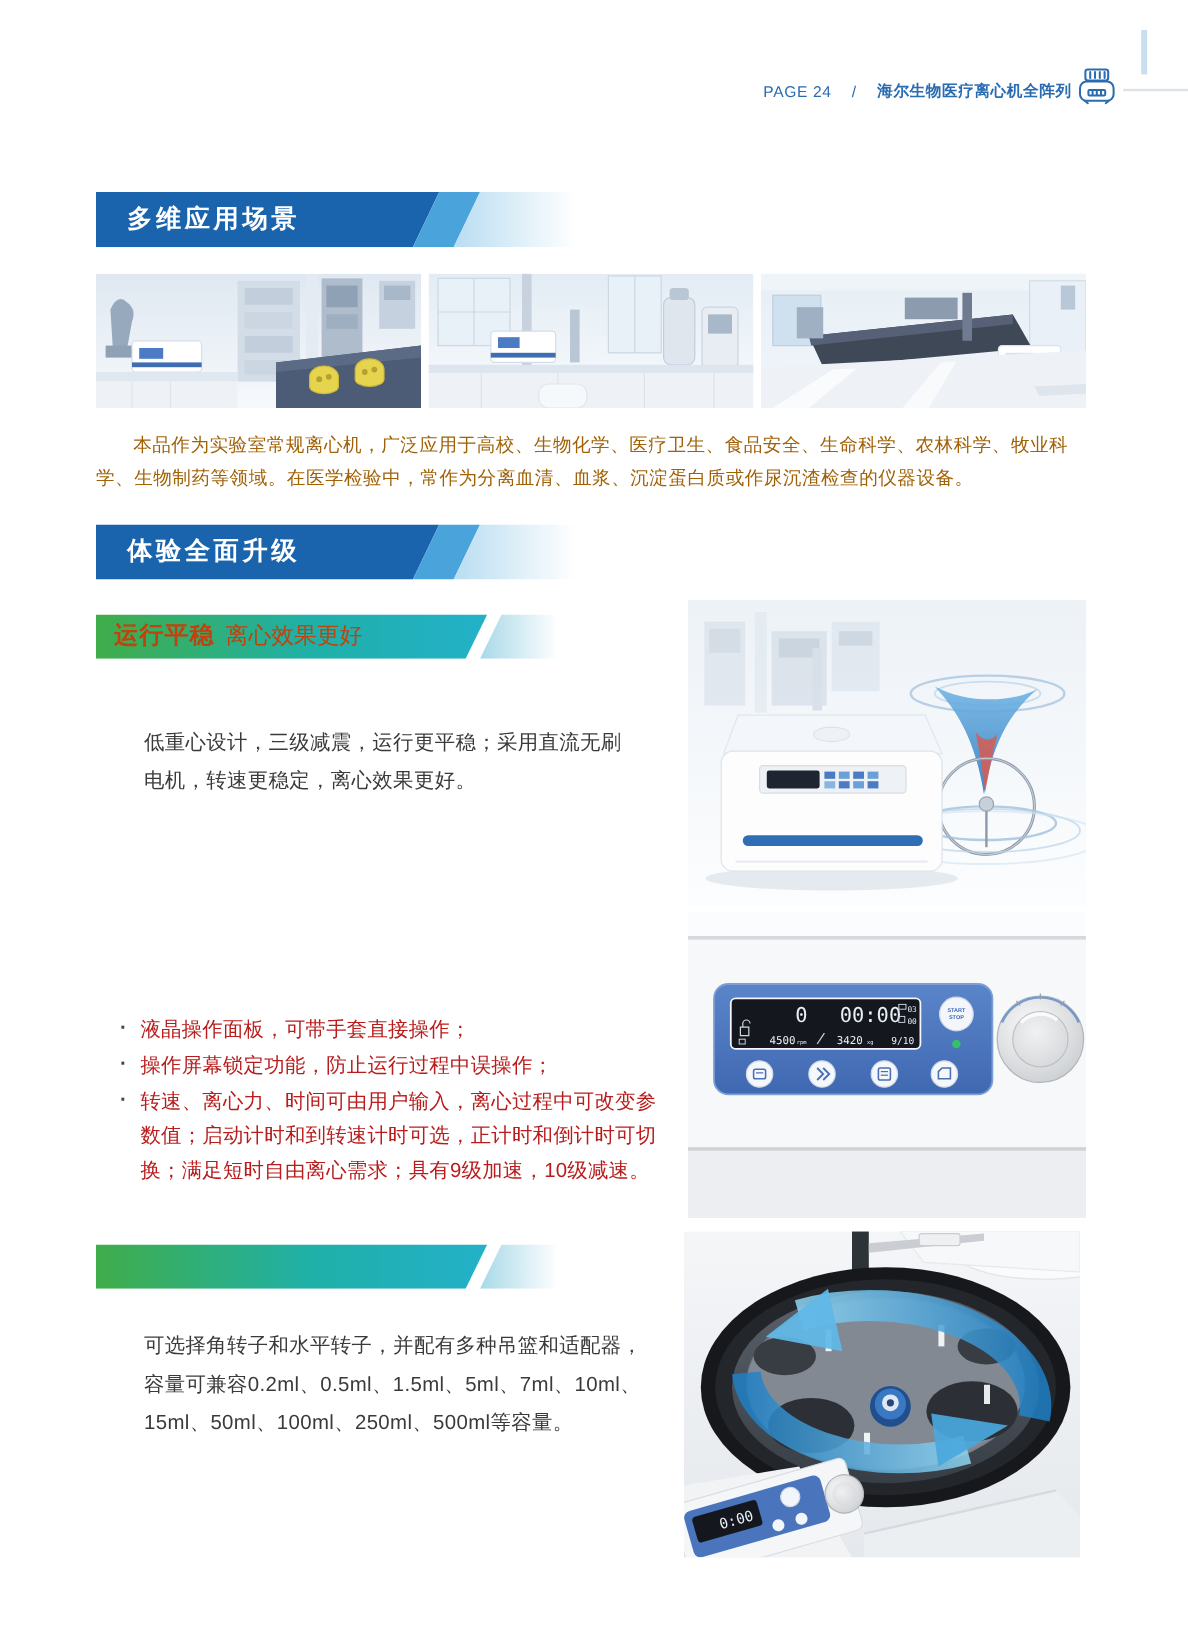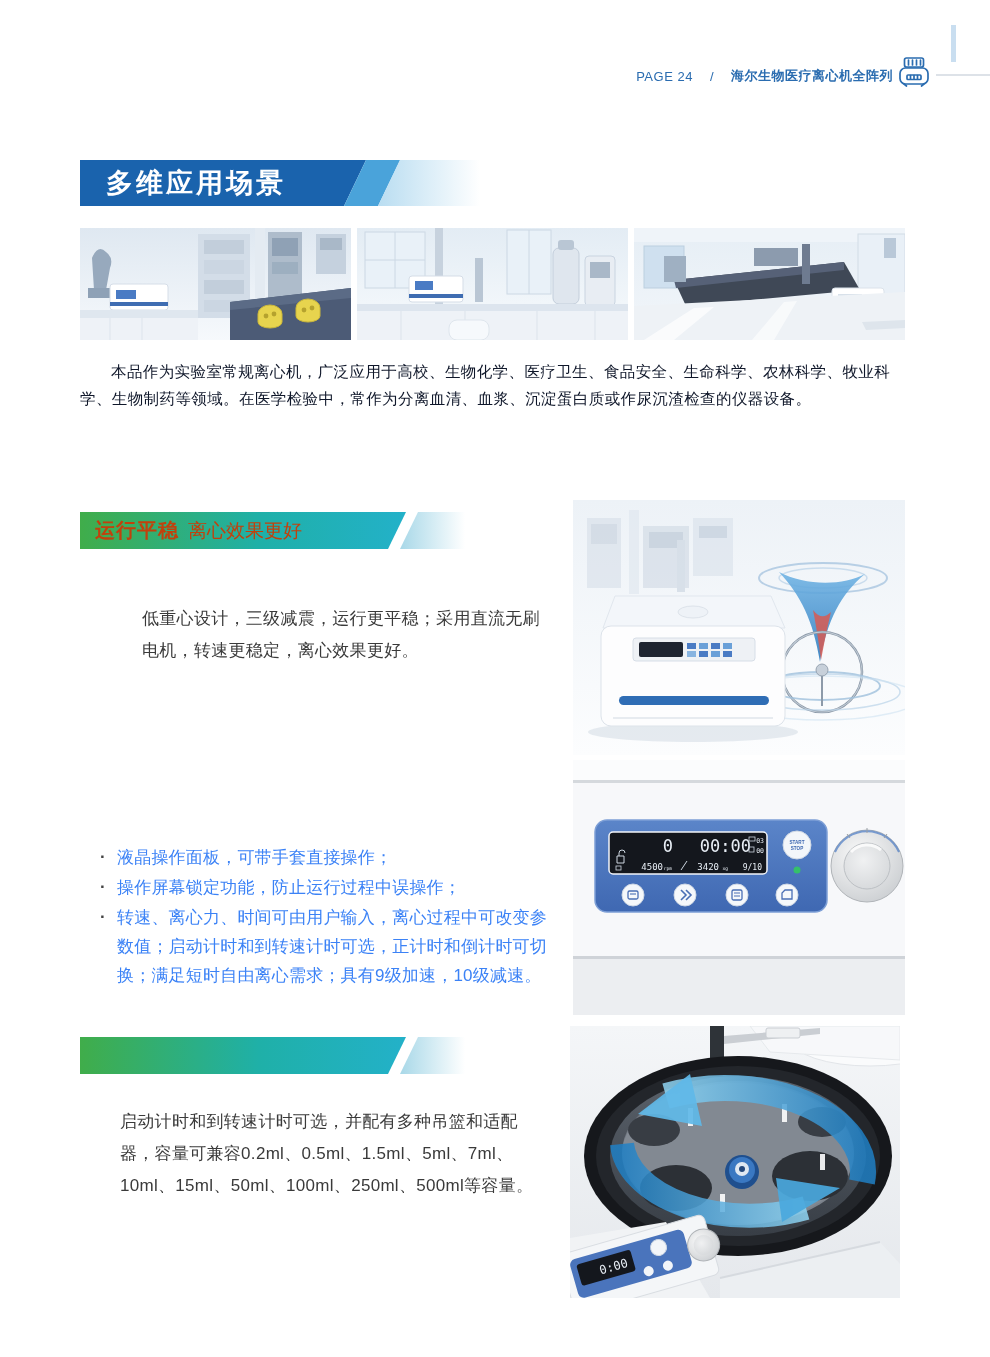--- a/index.html
+++ b/index.html
@@ -14,39 +14,39 @@
   .hdr-text .sep { color:#2a6cb0; }
   .hdr-text .ttl { font-weight:bold; }
   .hdr-icon { position:absolute; top:56px; left:897px; width:34px; height:32px; }
   .hdr-line { position:absolute; top:74px; left:936px; width:54px; height:2px; background:#dde2e8; }
   .hdr-tick { position:absolute; top:25px; left:951px; width:5px; height:37px; background:#c9def0; }
 
   
   .banner-blue { position:absolute; left:80px; width:400px; height:46px; }
   .banner-blue svg { position:absolute; inset:0; }
   .banner-blue .txt { position:absolute; left:26px; top:0; line-height:46px; color:#fff;
-                      font-size:27px; font-weight:bold; letter-spacing:3px; white-space:nowrap; }
+                      font-size:21px; font-weight:bold; letter-spacing:3px; white-space:nowrap; }
   .banner-green { position:absolute; left:80px; width:385px; height:37px; }
   .banner-green svg { position:absolute; inset:0; }
   .banner-green .txt { position:absolute; left:15px; top:0; line-height:37px; color:#c2410c;
                        font-size:19px; white-space:nowrap; }
   .banner-green .txt b { font-size:20px; font-weight:bold; margin-right:9px; letter-spacing:1px; }
 
   
   .photo { position:absolute; top:228px; width:271px; height:112px; overflow:hidden; }
   .photo svg { display:block; width:100%; height:100%; }
 
   
   .intro { position:absolute; left:80px; top:358px; width:833px; font-size:15.5px; line-height:27px;
-           color:#0f172a; text-indent:2em; letter-spacing:0.4px; }
+           color:#a16207; text-indent:2em; letter-spacing:0.4px; }
   .feat-body { position:absolute; color:#3a3a3a; font-size:17px; line-height:32px; letter-spacing:0.3px; }
-  .feat-body.a { left:120px; top:603px; width:412px;margin-left:22px; }
+  .feat-body.a { left:120px; top:603px; width:412px; }
   .feat-body.c { left:120px; top:1106px; width:432px; }
   .feat-bullets { position:absolute; left:98px; top:843px; width:452px; list-style:none;
-                  color:#3b82f6; font-size:17px; line-height:29px; letter-spacing:0.2px; }
+                  color:#b91c1c; font-size:17px; line-height:29px; letter-spacing:0.2px; }
   .feat-bullets li { position:relative; padding-left:19px; margin-bottom:1px; }
   .feat-bullets li::before { content:"·"; position:absolute; left:2px; top:-1px; color:#444; font-weight:bold; }
 
   
   .fimg { position:absolute; overflow:hidden; }
   .fimg svg { display:block; width:100%; height:100%; }
   .fimg.a { left:573px; top:500px; width:332px; height:255px; }
   .fimg.b { left:573px; top:760px; width:332px; height:255px; }
   .fimg.c { left:570px; top:1026px; width:330px; height:272px; }
 
@@ -192,20 +192,34 @@
       <rect x="204" y="66" width="24" height="8" fill="#d8e1ea"></rect>
       <polygon points="0,78 271,64 271,112 0,112" fill="#eef2f6"></polygon>
       <polygon points="60,80 80,79 40,112 10,112" fill="#ffffff" opacity="0.7"></polygon>
       <polygon points="150,74 163,73 140,112 118,112" fill="#ffffff" opacity="0.6"></polygon>
       <polygon points="228,94 271,92 271,100 232,102" fill="#dee5ec"></polygon>
     </svg>
   </div>
 
   <div class="intro">本品作为实验室常规离心机，广泛应用于高校、生物化学、医疗卫生、食品安全、生命科学、农林科学、牧业科学、生物制药等领域。在医学检验中，常作为分离血清、血浆、沉淀蛋白质或作尿沉渣检查的仪器设备。</div>
 
+  <div class="banner-blue" style="top:437px">
+    <svg viewBox="0 0 400 46">
+      <defs>
+        <linearGradient id="bb2" x1="0" y1="0" x2="1" y2="0">
+          <stop offset="0" stop-color="#b9ddf1"></stop>
+            <stop offset="1" stop-color="#b9ddf1" stop-opacity="0"></stop>
+        </linearGradient>
+      </defs>
+      <polygon points="0,0 286,0 264,46 0,46" fill="#1a63ad"></polygon>
+      <polygon points="286,0 320,0 298,46 264,46" fill="#4aa3da"></polygon>
+      <polygon points="320,0 400,0 400,46 298,46" fill="url(#bb2)"></polygon>
+    </svg>
+    <div class="txt">体验全面升级</div>
+  </div>
 
   <div class="banner-green" style="top:512px">
     <svg viewBox="0 0 385 37">
       <defs>
         <linearGradient id="bg1" x1="0" y1="0" x2="1" y2="0">
           <stop offset="0" stop-color="#40ad4a"></stop>
             <stop offset="0.55" stop-color="#1fb0a8"></stop>
             <stop offset="1" stop-color="#23b1c9"></stop>
         </linearGradient>
         <linearGradient id="bt1" x1="0" y1="0" x2="1" y2="0">
@@ -344,21 +358,21 @@
       </g>
     </svg>
   </div>
 
   <div class="banner-green" style="top:1037px">
     <svg viewBox="0 0 385 37">
       <polygon points="0,0 326,0 308,37 0,37" fill="url(#bg1)"></polygon>
       <polygon points="338,0 385,0 385,37 320,37" fill="url(#bt1)"></polygon>
     </svg>
   </div>
-  <div class="feat-body c">启动计时和到转速计时可选，并配有多种吊篮和适配器，容量可兼容0.2ml、0.5ml、1.5ml、5ml、7ml、10ml、15ml、50ml、100ml、250ml、500ml等容量。</div>
+  <div class="feat-body c">可选择角转子和水平转子，并配有多种吊篮和适配器，容量可兼容0.2ml、0.5ml、1.5ml、5ml、7ml、10ml、15ml、50ml、100ml、250ml、500ml等容量。</div>
 
   <div class="fimg c">
     <svg viewBox="0 0 330 272">
       <defs>
         <linearGradient id="bodyC" x1="0" y1="0" x2="0" y2="1">
           <stop offset="0" stop-color="#f4f6f8"></stop>
             <stop offset="1" stop-color="#e5e8ec"></stop>
           </linearGradient>
         <linearGradient id="bowlC" x1="0" y1="0" x2="0" y2="1">
           <stop offset="0" stop-color="#5a616a"></stop>

